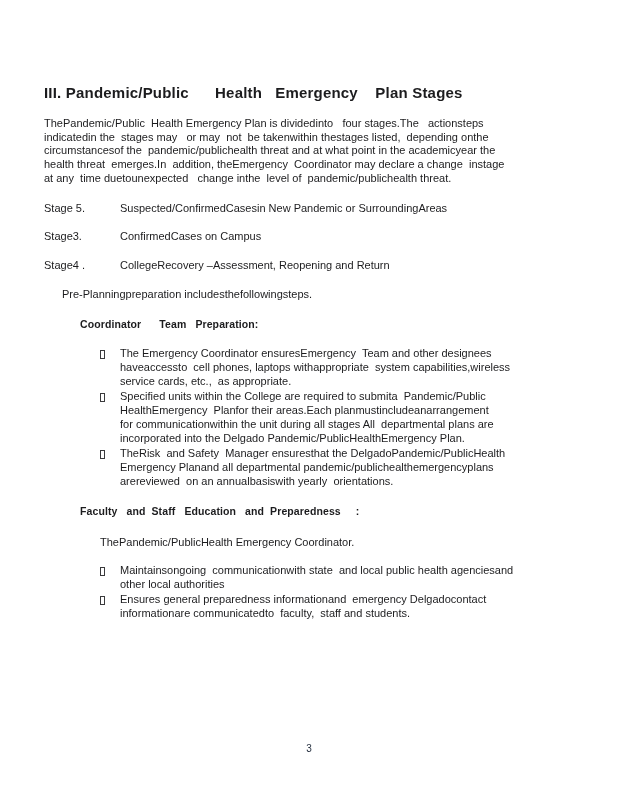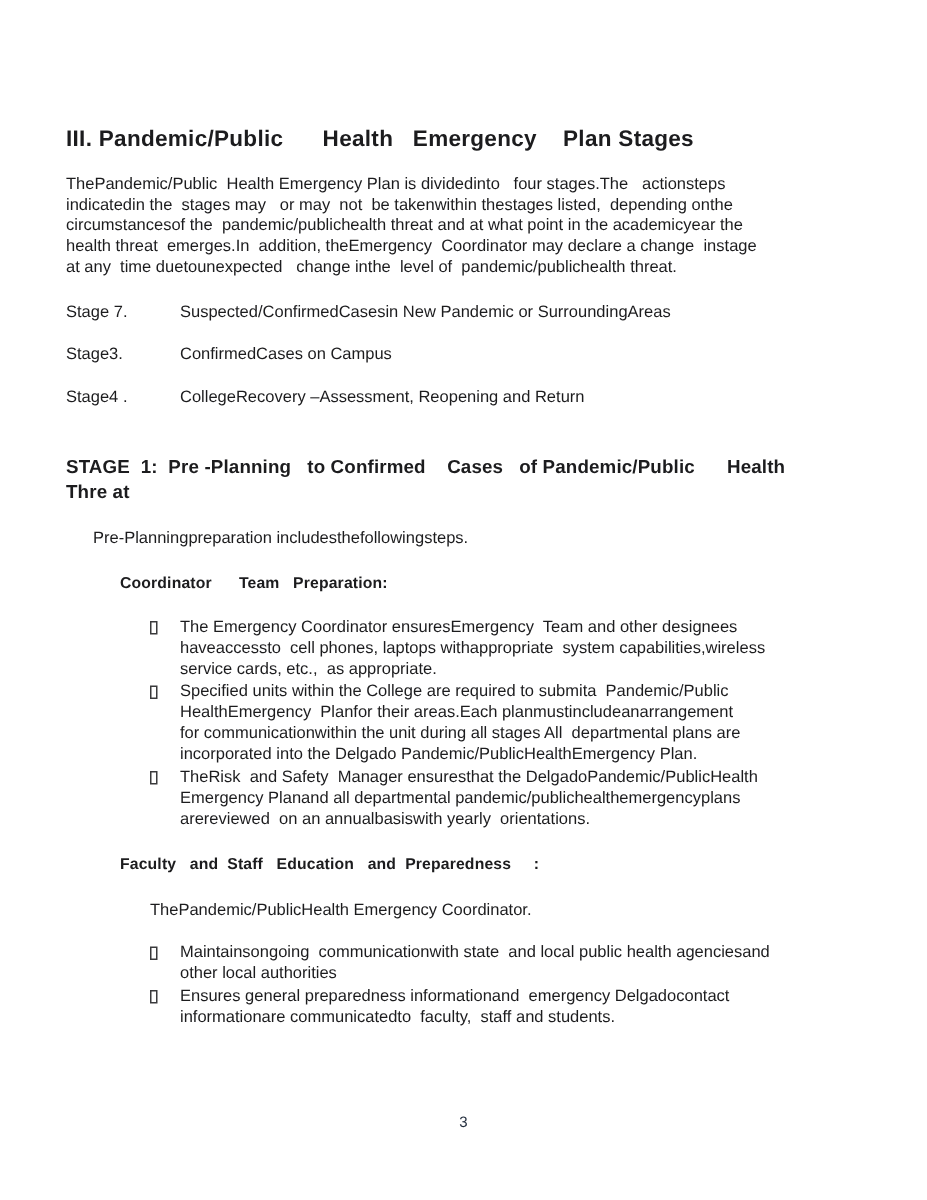--- a/index.html
+++ b/index.html
@@ -107,35 +107,33 @@
   <h1 class="title pre">III. Pandemic/Public      Health   Emergency    Plan Stages</h1>
 
   <p class="intro pre">ThePandemic/Public  Health Emergency Plan is dividedinto   four stages.The   actionsteps
 indicatedin the  stages may   or may  not  be takenwithin thestages listed,  depending onthe
 circumstancesof the  pandemic/publichealth threat and at what point in the academicyear the
 health threat  emerges.In  addition, theEmergency  Coordinator may declare a change  instage
 at any  time duetounexpected   change inthe  level of  pandemic/publichealth threat.</p>
 
   <div class="stage-list">
     <div class="stage-row">
-      <span class="stage-label pre">Stage 7.</span>
+      <span class="stage-label pre">Stage 5.</span>
       <span class="stage-text pre">Suspected/ConfirmedCasesin New Pandemic or SurroundingAreas</span>
     </div>
     <div class="stage-row">
       <span class="stage-label pre">Stage3.</span>
       <span class="stage-text pre">ConfirmedCases on Campus</span>
     </div>
     <div class="stage-row">
       <span class="stage-label pre">Stage4 .</span>
       <span class="stage-text pre">CollegeRecovery –Assessment, Reopening and Return</span>
     </div>
   </div>
 
-  <h2 class="stage1-heading pre">STAGE  1:  Pre -Planning   to Confirmed    Cases   of Pandemic/Public      Health
-Thre at</h2>
 
   <p class="pre-planning pre">Pre-Planningpreparation includesthefollowingsteps.</p>
 
   <h3 class="sub-heading pre">Coordinator      Team   Preparation:</h3>
 
   <ul class="bullet-list">
     <li class="bullet-item">
       <span class="bullet-box-col"><span class="bullet-box"></span></span>
       <span class="bullet-text pre">The Emergency Coordinator ensuresEmergency  Team and other designees
 haveaccessto  cell phones, laptops withappropriate  system capabilities,wireless

